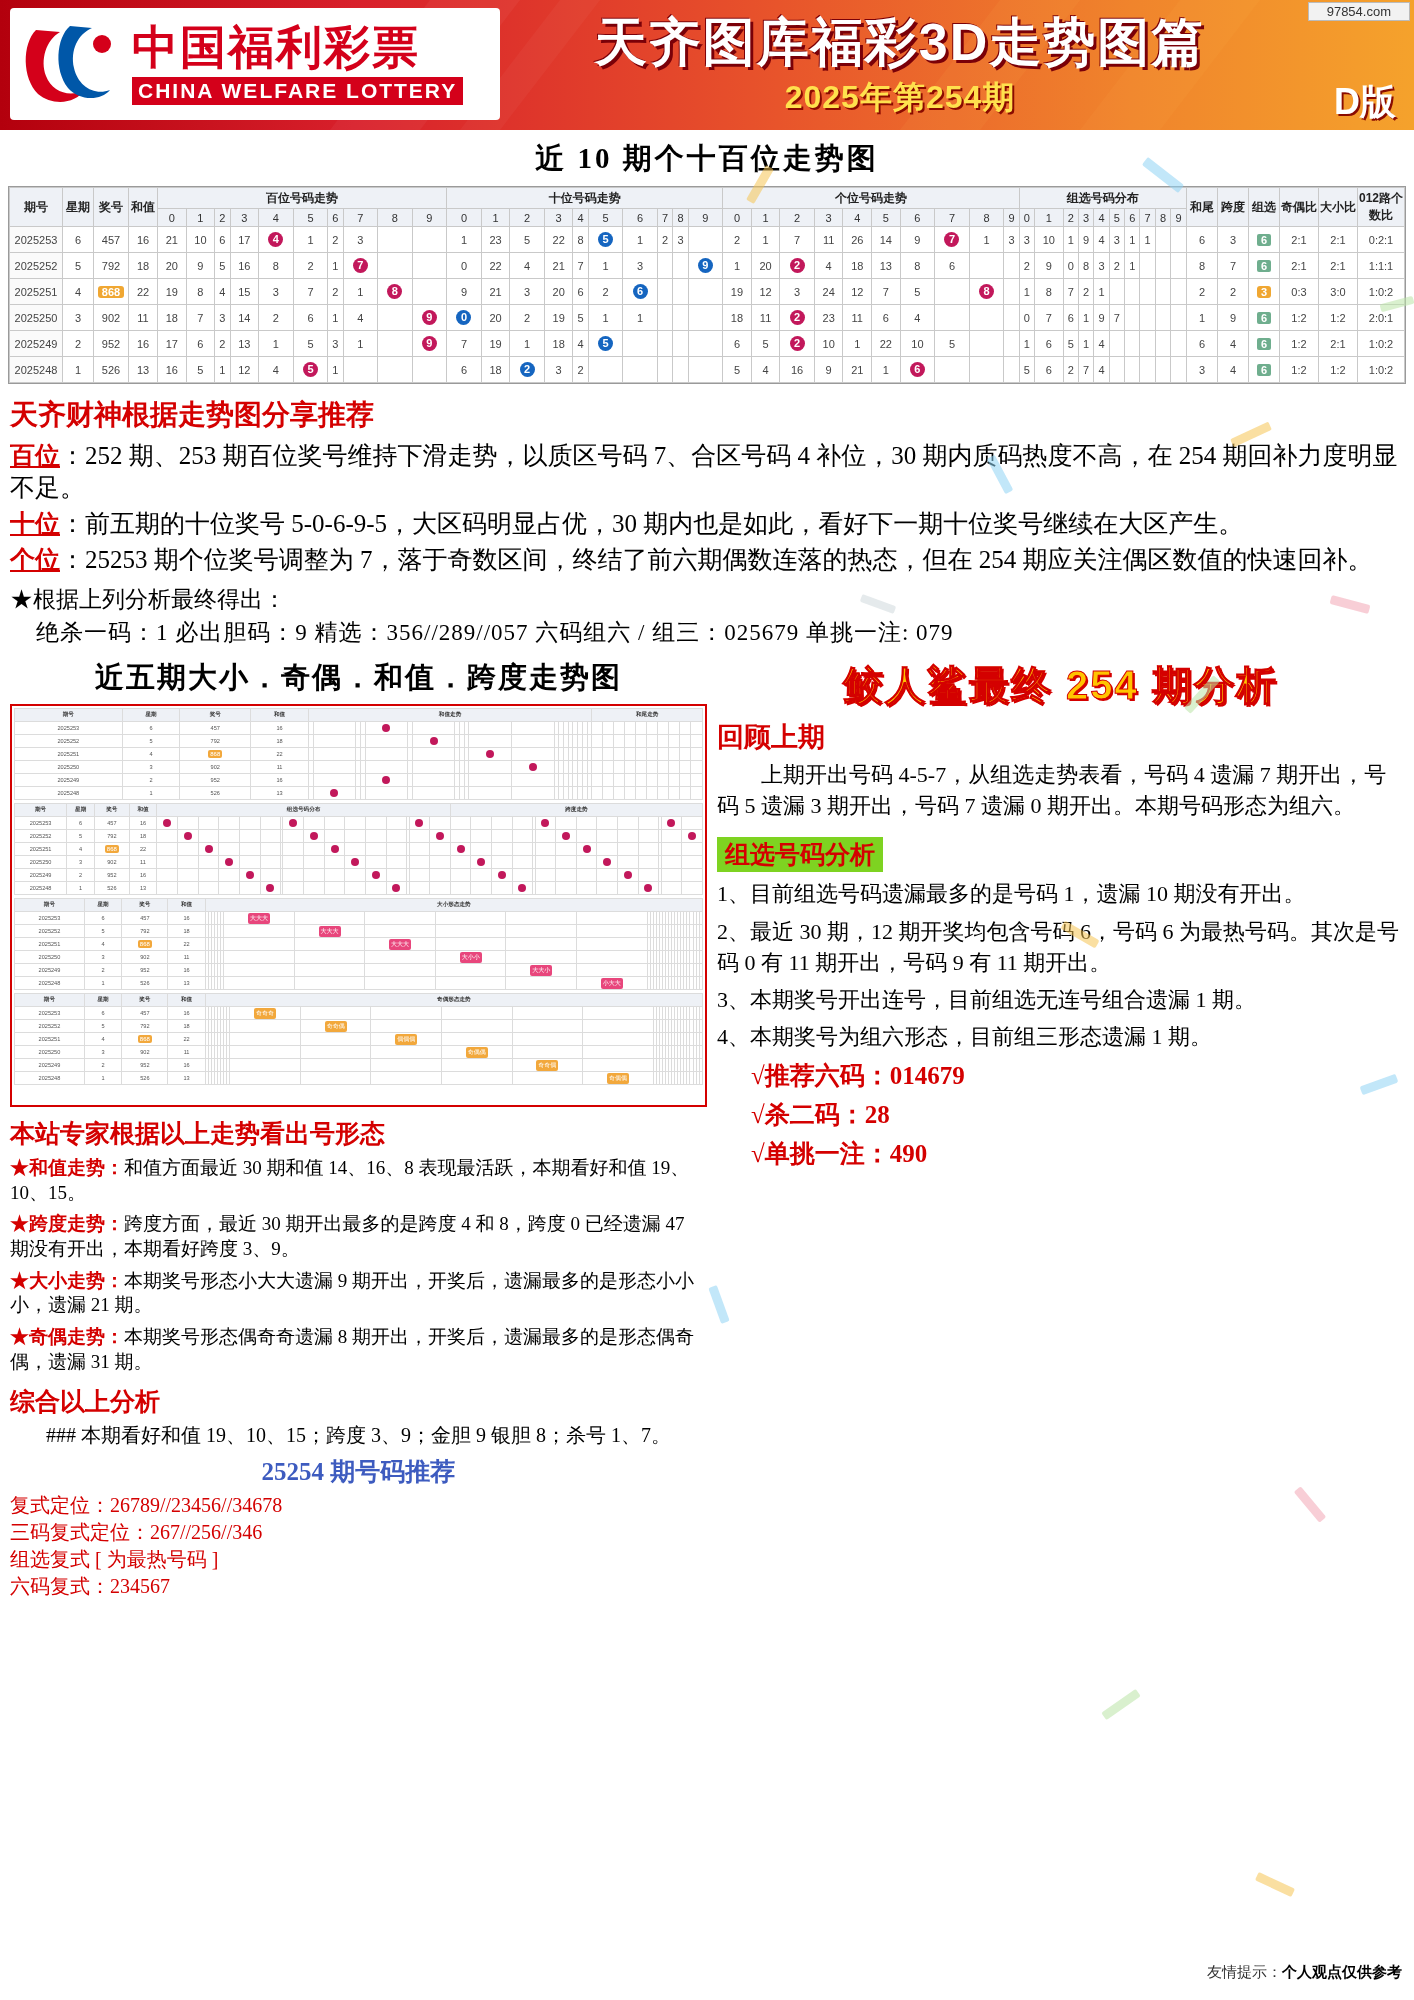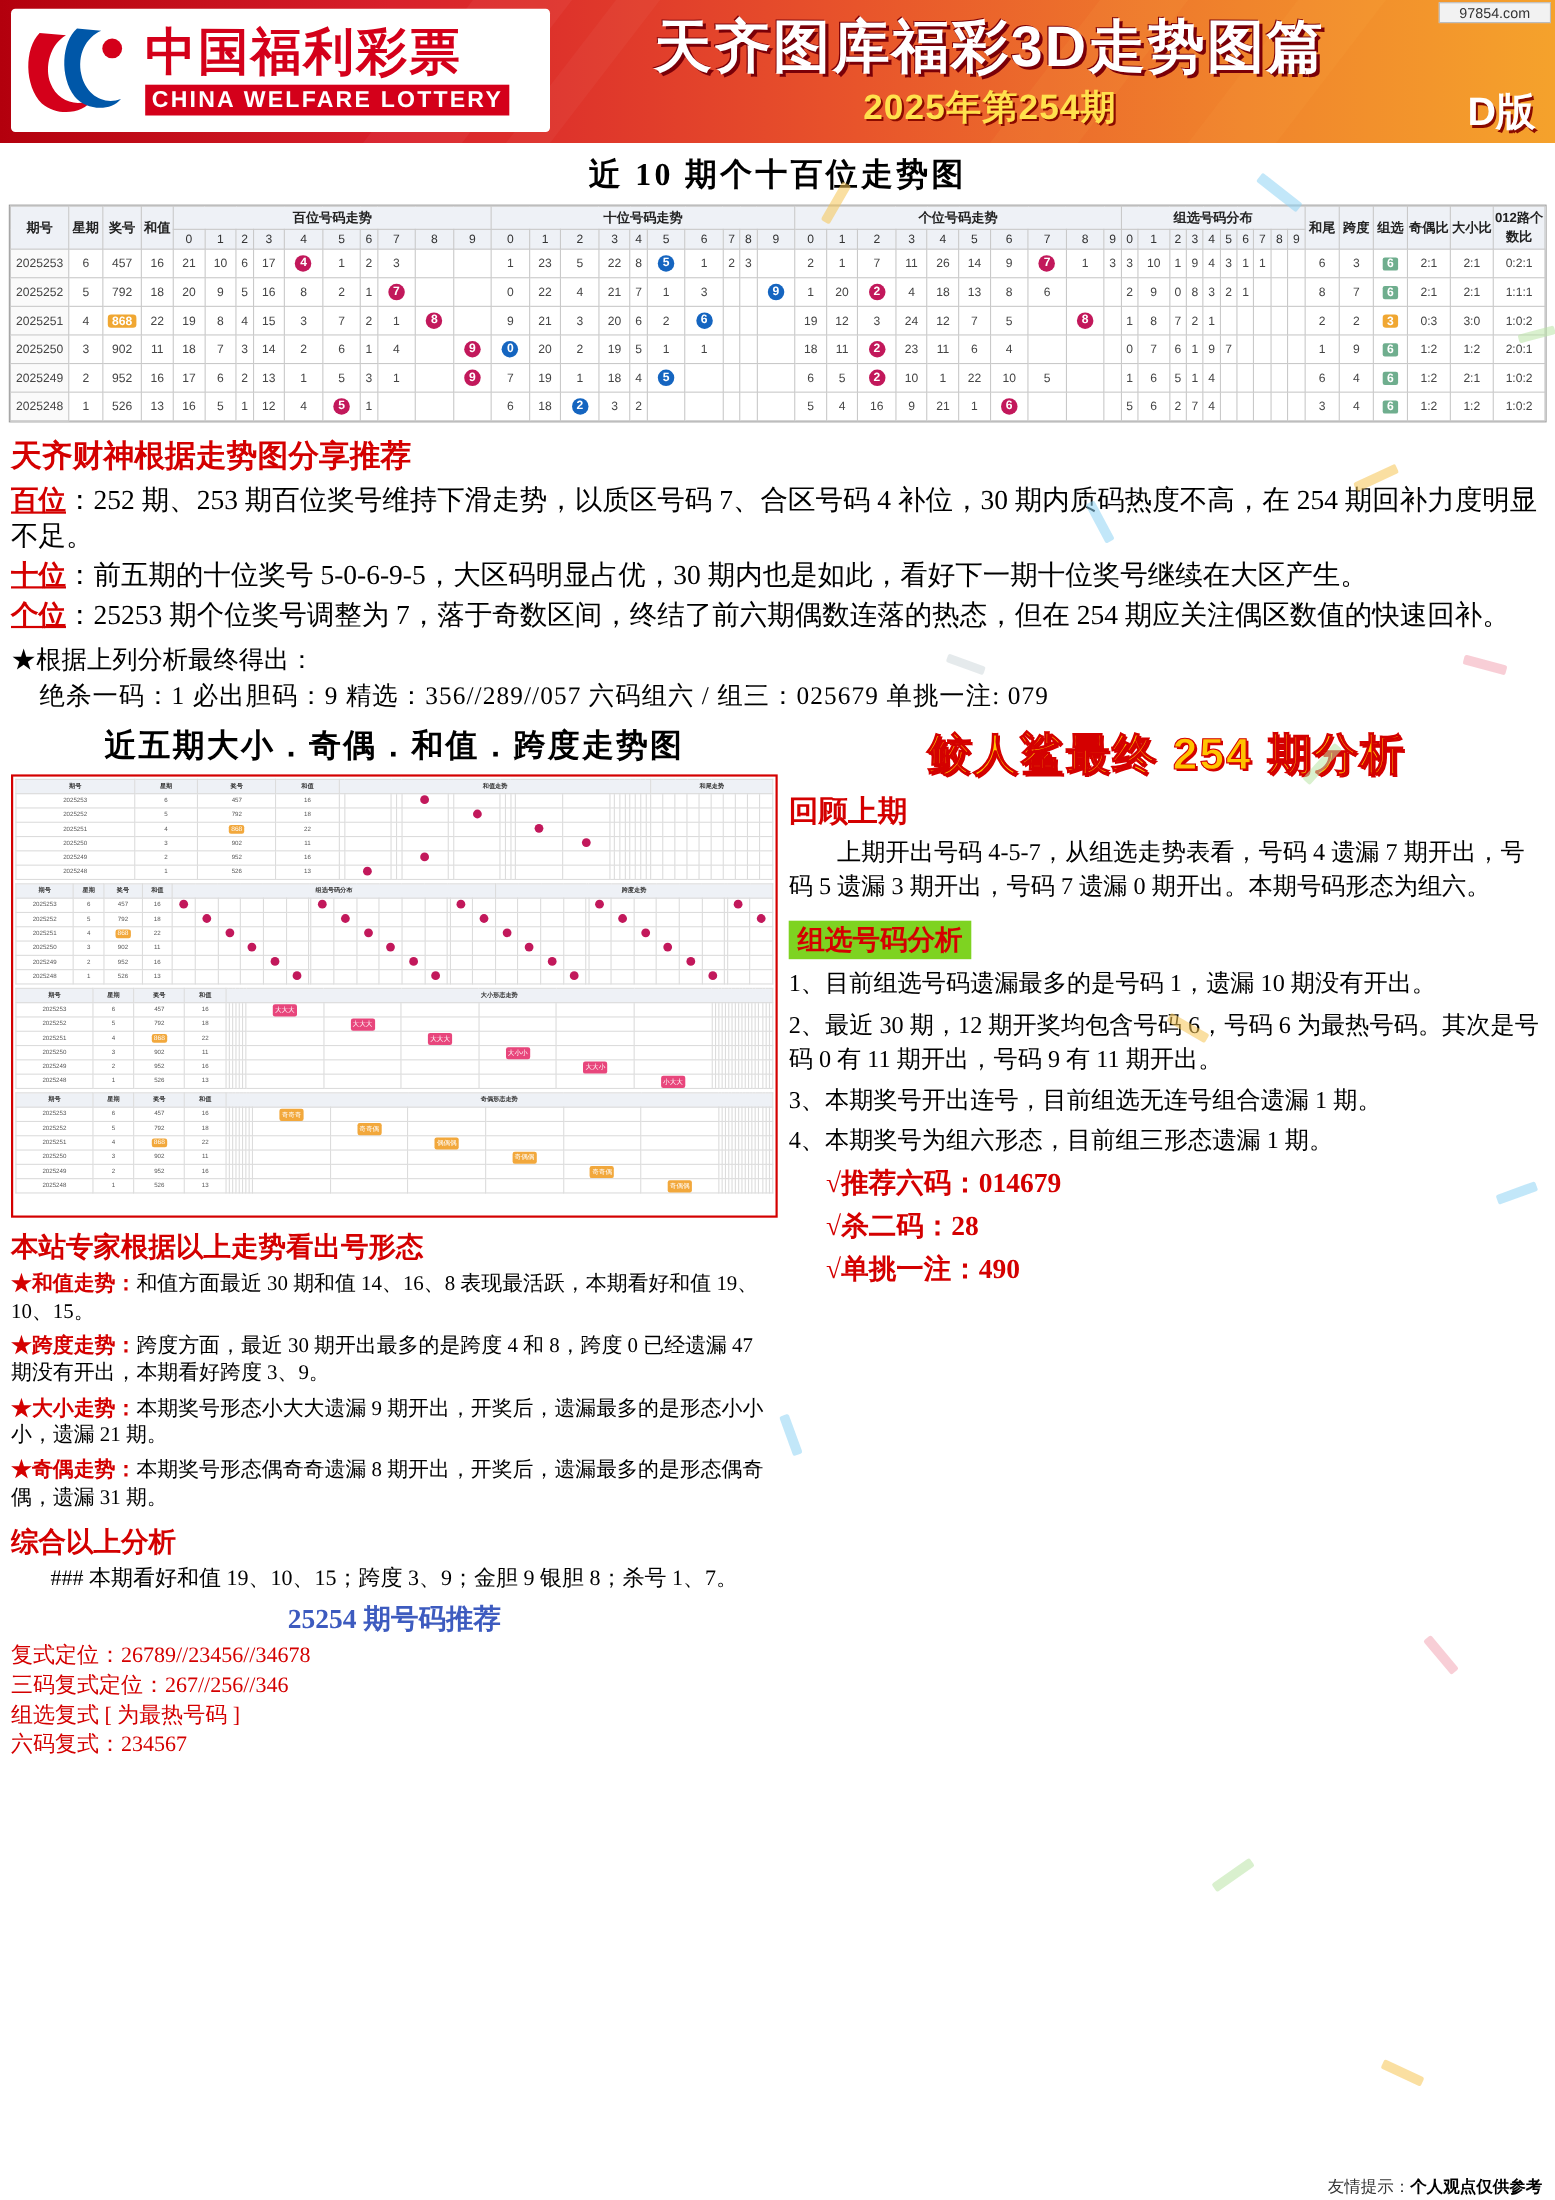--- a/index.html
+++ b/index.html
@@ -118,21 +118,21 @@
   .rt-p{font-size:22px;line-height:1.42;text-indent:2em;margin:0 0 6px 0;}
   .rt-li{font-size:22px;line-height:1.42;margin:0 0 6px 0;}
   .rec-line{font-size:25px;color:#d40000;font-weight:bold;margin:6px 0 4px 34px;}
   .rec-check{color:#d40000;font-weight:bold;}
 
   
   .rec-title{color:#3d5bbf;font-weight:bold;font-size:25px;text-align:center;margin:6px 0 4px 0;}
   .rec-item{color:#d40000;font-size:20px;line-height:1.35;}
 
   .footer{
-    position:absolute;bottom:2px;right:12px;font-size:15px;color:#333;
+    position:absolute;bottom:18px;right:12px;font-size:15px;color:#333;
   }
   .footer b{color:#000;}
 </style>
 </head>
 <body>
 
 <div class="page">
 
   <div class="confetti" style="left:1140px;top:170px;width:46px;height:10px;background:#8fd3f4;transform:rotate(38deg);"></div>
   <div class="confetti" style="left:1230px;top:430px;width:42px;height:9px;background:#f6c453;transform:rotate(-25deg);"></div>

